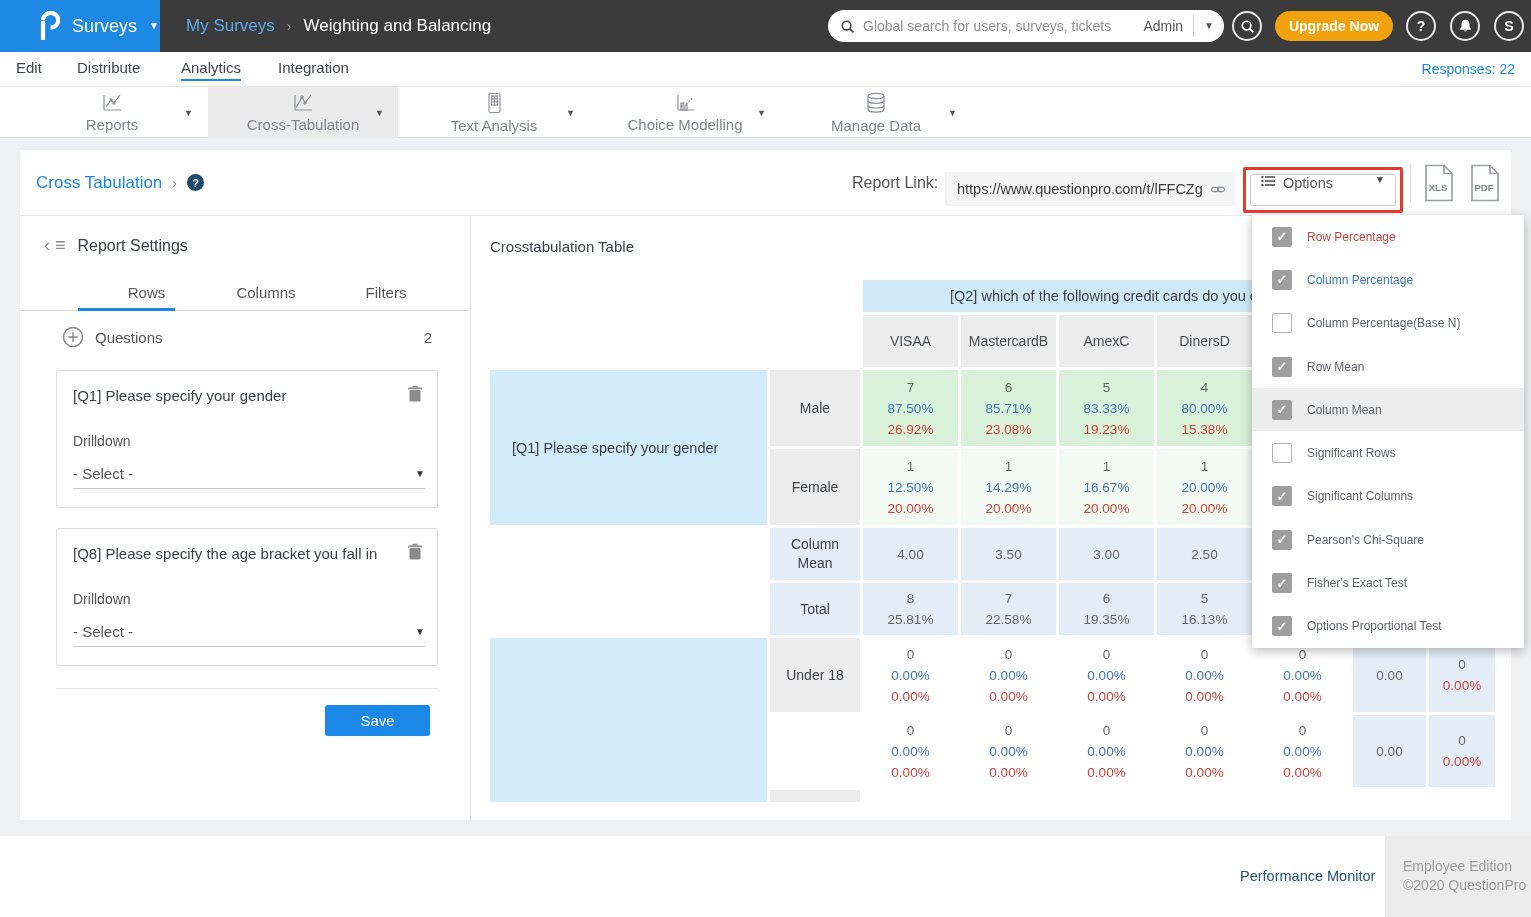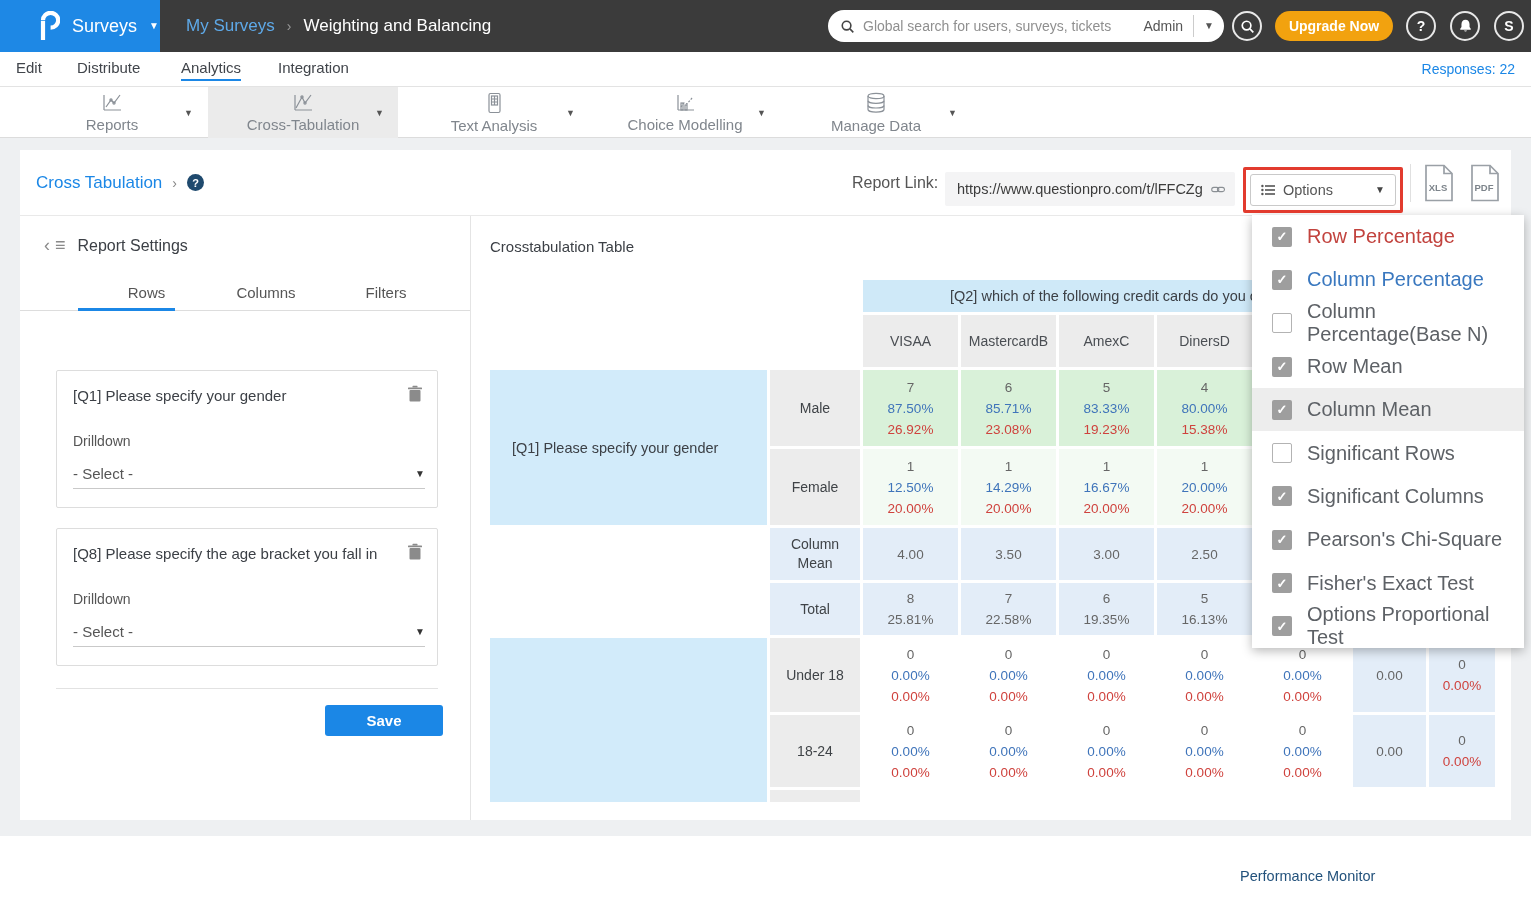--- a/index.html
+++ b/index.html
@@ -44,21 +44,21 @@
 #vdivider{position:absolute;left:450px;top:66px;width:1px;bottom:0;background:#e4e4e4}
 #rh-crumb{position:absolute;left:16px;top:0;height:65px;display:flex;align-items:center;gap:10px;font-size:17px}
 #rh-crumb .rlink{color:#1b87e6;cursor:pointer}
 #rh-crumb .rsep{color:#888;font-size:14px}
 #rh-crumb .rtitle{color:#3c4046}
 .helpdot{width:17px;height:17px;border-radius:50%;background:#1f4a6e;color:#fff;font-size:11px;font-weight:bold;display:inline-flex;align-items:center;justify-content:center;cursor:pointer}
 #rl-label{position:absolute;left:832px;top:24px;font-size:16px;color:#555}
 #urlbox{position:absolute;left:925px;top:22px;width:290px;height:34px;background:#f4f4f5;border-radius:2px;display:flex;align-items:center;padding:0 10px 0 12px;gap:8px}
 #urlbox .url{font-size:14.5px;color:#3c3c3c;white-space:nowrap;cursor:pointer}
 #redbox{position:absolute;left:1223px;top:17px;width:160px;height:46px;border:3px solid #e23b2e;border-radius:2px;z-index:52;display:flex;align-items:center;justify-content:center}
-#optbtn{width:146px;height:32px;background:#fff;border:1px solid #c9c9c9;border-radius:3px;display:flex;align-items:center;padding:0 10px;gap:8px;cursor:pointer}
+#optbtn{width:146px;height:32px;background:#fff;border:1px solid #c9c9c9;border-radius:3px;display:flex;padding:0 10px;gap:8px;cursor:pointer}
 #optbtn .olabel{font-size:14.5px;color:#555;flex:1}
 #optbtn .caret{color:#444;font-size:10px}
 #hdrdiv{position:absolute;left:1390px;top:14px;width:1px;height:38px;background:#e0e0e0}
 .fileicon{position:absolute;top:14px;width:30px;height:38px;cursor:pointer}
 
 
 #ps-head{position:absolute;left:24px;top:85px;display:flex;align-items:center;gap:12px;color:#6f6f6f;cursor:pointer}
 #ps-head .bk{font-size:18px;color:#8a8a8a}
 #ps-head .ttl{font-size:16px;color:#3c4046}
 .tab{position:absolute;top:134px;font-size:15px;color:#555;cursor:pointer;text-align:center}
@@ -68,21 +68,21 @@
 #qrow .qlabel{font-size:15px;color:#555}
 #qrow .qcount{position:absolute;right:0;font-size:15px;color:#555}
 .qcard{position:absolute;left:36px;width:382px;border:1px solid #ddd;border-radius:2px;background:#fff}
 .qcard .qtitle{position:absolute;left:16px;top:16px;width:330px;font-size:15px;color:#3c4046}
 .qcard .trash{position:absolute;right:14px;top:14px;cursor:pointer}
 .qcard .dd{position:absolute;left:16px;top:62px;font-size:14px;color:#555}
 .qcard .sel{position:absolute;left:16px;top:88px;width:352px;height:30px;border-bottom:1px solid #c9c9c9;display:flex;align-items:center;cursor:pointer}
 .qcard .sel .sval{font-size:15px;color:#555;flex:1}
 .qcard .sel .caret{color:#333;font-size:10px}
 #savediv{position:absolute;left:36px;top:538px;width:382px;height:1px;background:#e2e2e2}
-#savebtn{position:absolute;left:305px;top:555px;width:118px;height:31px;background:#1b87e6;border:0;border-radius:3px;color:#fff;font-size:15px;font-weight:bold;font-family:inherit;cursor:pointer}
+#savebtn{position:absolute;left:305px;top:555px;width:105px;height:31px;background:#1b87e6;border:0;border-radius:3px;color:#fff;font-size:15px;font-weight:normal;font-family:inherit;cursor:pointer}
 
 
 #cttitle{position:absolute;left:470px;top:88px;font-size:15px;color:#3c4046}
 #tgrid{position:absolute;left:470px;top:130px;display:grid;grid-template-columns:277px 90px 95px 95px 95px 95px 95px 73px 66px;grid-template-rows:32px 52px 76px 76px 52px 52px 74px 72px 12px;gap:3px}
 .bluestrip{grid-area:1/3/2/10;background:#cfe9f8;display:flex;align-items:center;font-size:14.5px;color:#3c4046;padding-left:87px;white-space:nowrap;overflow:hidden}
 .ghead{background:#ececec;display:flex;flex-direction:row;align-items:center;justify-content:center;font-size:14px;color:#4a4e53;line-height:20px}
 .qcell{background:#d2ebfa;display:flex;align-items:center;padding-left:22px;font-size:14.5px;color:#3c4046}
 .rlabel{background:#ececec;display:flex;align-items:center;justify-content:center;text-align:center;font-size:14px;color:#3f4347}
 .mlabel{background:#e3edf8;display:flex;align-items:center;justify-content:center;text-align:center;font-size:14px;color:#3f4347;padding:0 14px;line-height:19px}
 .cell{display:flex;flex-direction:column;align-items:center;justify-content:center;font-size:13.5px;line-height:21px}
@@ -97,21 +97,21 @@
 .sliver{grid-area:9/2;background:#ececec}
 
 
 #dropdown{position:absolute;left:1252px;top:215px;width:272px;height:433px;background:#fff;box-shadow:0 3px 10px rgba(0,0,0,.28);z-index:51}
 .opt{height:43.3px;display:flex;align-items:center;padding-left:20px;gap:15px;cursor:pointer}
 .opt.hl{background:#ededed}
 .cb{width:20px;height:20px;border-radius:2px;display:flex;align-items:center;justify-content:center;flex:0 0 20px;cursor:pointer}
 .cb.checked{background:#9e9e9e}
 .cb.checked::after{content:"✓";color:#fff;font-size:13px;font-weight:bold}
 .cb.unchecked{background:#fff;border:1px solid #b3b3b3}
-.optlabel{font-size:20px;color:#5d6166}
+.optlabel{font-size:12px;color:#5d6166}
 .optlabel.c-red{color:#c2433e}
 .optlabel.c-blue{color:#3a78bf}
 
 
 #footer{position:absolute;left:0;top:836px;width:1531px;height:100px;background:#fff}
 #perfmon{position:absolute;left:1240px;top:32px;font-size:14.5px;color:#23527c;cursor:pointer}
 #edition{position:absolute;left:1385px;top:0;width:146px;height:81px;background:#ececec;padding:21px 0 0 18px;font-size:14px;color:#9b9b9b;line-height:19px}
 </style>
 </head>
 <body>
@@ -268,20 +268,28 @@
 
     <div id="ps-head">
       <span class="bk">‹ ≡</span>
       <span class="ttl">Report Settings</span>
     </div>
     <span class="tab" style="left:89px;width:75px">Rows</span>
     <span class="tab" style="left:196px;width:100px">Columns</span>
     <span class="tab" style="left:321px;width:90px">Filters</span>
     <div id="tabline"></div>
     <div id="tabactive"></div>
+    <div id="qrow">
+      <svg width="22" height="22" viewBox="0 0 22 22">
+          <circle cx="11" cy="11" r="9.5" fill="none" stroke="#8a8a8a" stroke-width="1.5"></circle>
+          <path d="M11 6.3v9.4M6.3 11h9.4" stroke="#8a8a8a" stroke-width="1.5"></path>
+        </svg>
+      <span class="qlabel">Questions</span>
+      <span class="qcount">2</span>
+    </div>
 
     <div class="qcard" style="top:220px;height:138px">
       <span class="qtitle">[Q1] Please specify your gender</span>
       <svg class="trash" width="16" height="18" viewBox="0 0 16 18" fill="#8b8b8b">
           <rect x="2.5" y="5" width="11" height="11.5" rx="1"></rect>
           <rect x="1" y="2.4" width="14" height="1.9" rx=".5"></rect>
           <rect x="5.5" y=".8" width="5" height="1.6" rx=".5"></rect>
         </svg>
       <span class="dd">Drilldown</span>
       <div class="sel">
@@ -433,21 +441,20 @@
           <i class="rp">0.00%</i>
         </div>
       <div class="cell mean" style="grid-area:7/8">
           <b>0.00</b>
         </div>
       <div class="cell mean" style="grid-area:7/9">
           <b>0</b>
           <i class="rp">0.00%</i>
         </div>
 
-      <div class="rlabel" style="grid-area:8/2">18-24</div>
       <div class="cell w" style="grid-area:8/3">
           <b>0</b>
           <i class="bp">0.00%</i>
           <i class="rp">0.00%</i>
         </div>
       <div class="cell w" style="grid-area:8/4">
           <b>0</b>
           <i class="bp">0.00%</i>
           <i class="rp">0.00%</i>
         </div>
@@ -517,15 +524,19 @@
         <span class="optlabel">Fisher's Exact Test</span>
       </div>
     <div class="opt">
         <span class="cb checked"></span>
         <span class="optlabel">Options Proportional Test</span>
       </div>
   </div>
 
   <div id="footer">
     <span id="perfmon">Performance Monitor</span>
+    <div id="edition">
+      <div>Employee Edition</div>
+      <div>©2020 QuestionPro</div>
+    </div>
   </div>
 
 </div>
 
 </body></html>

